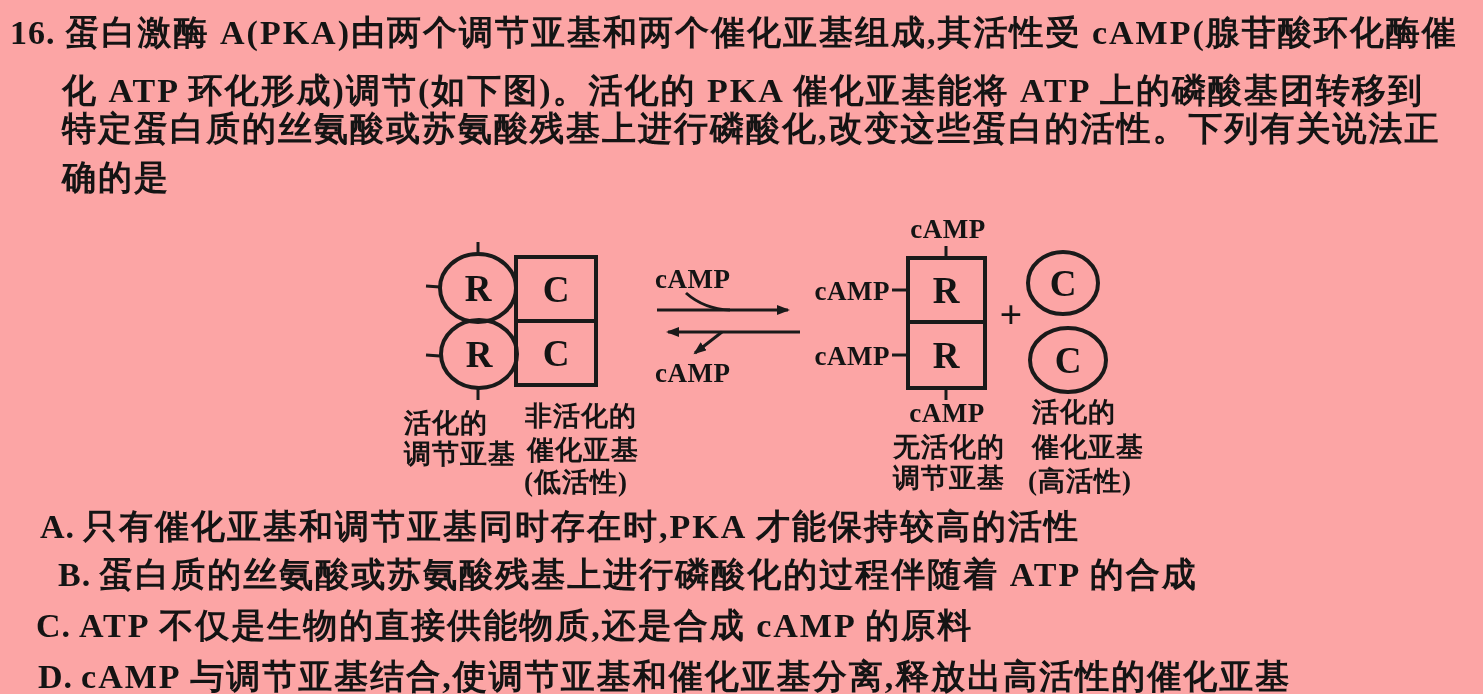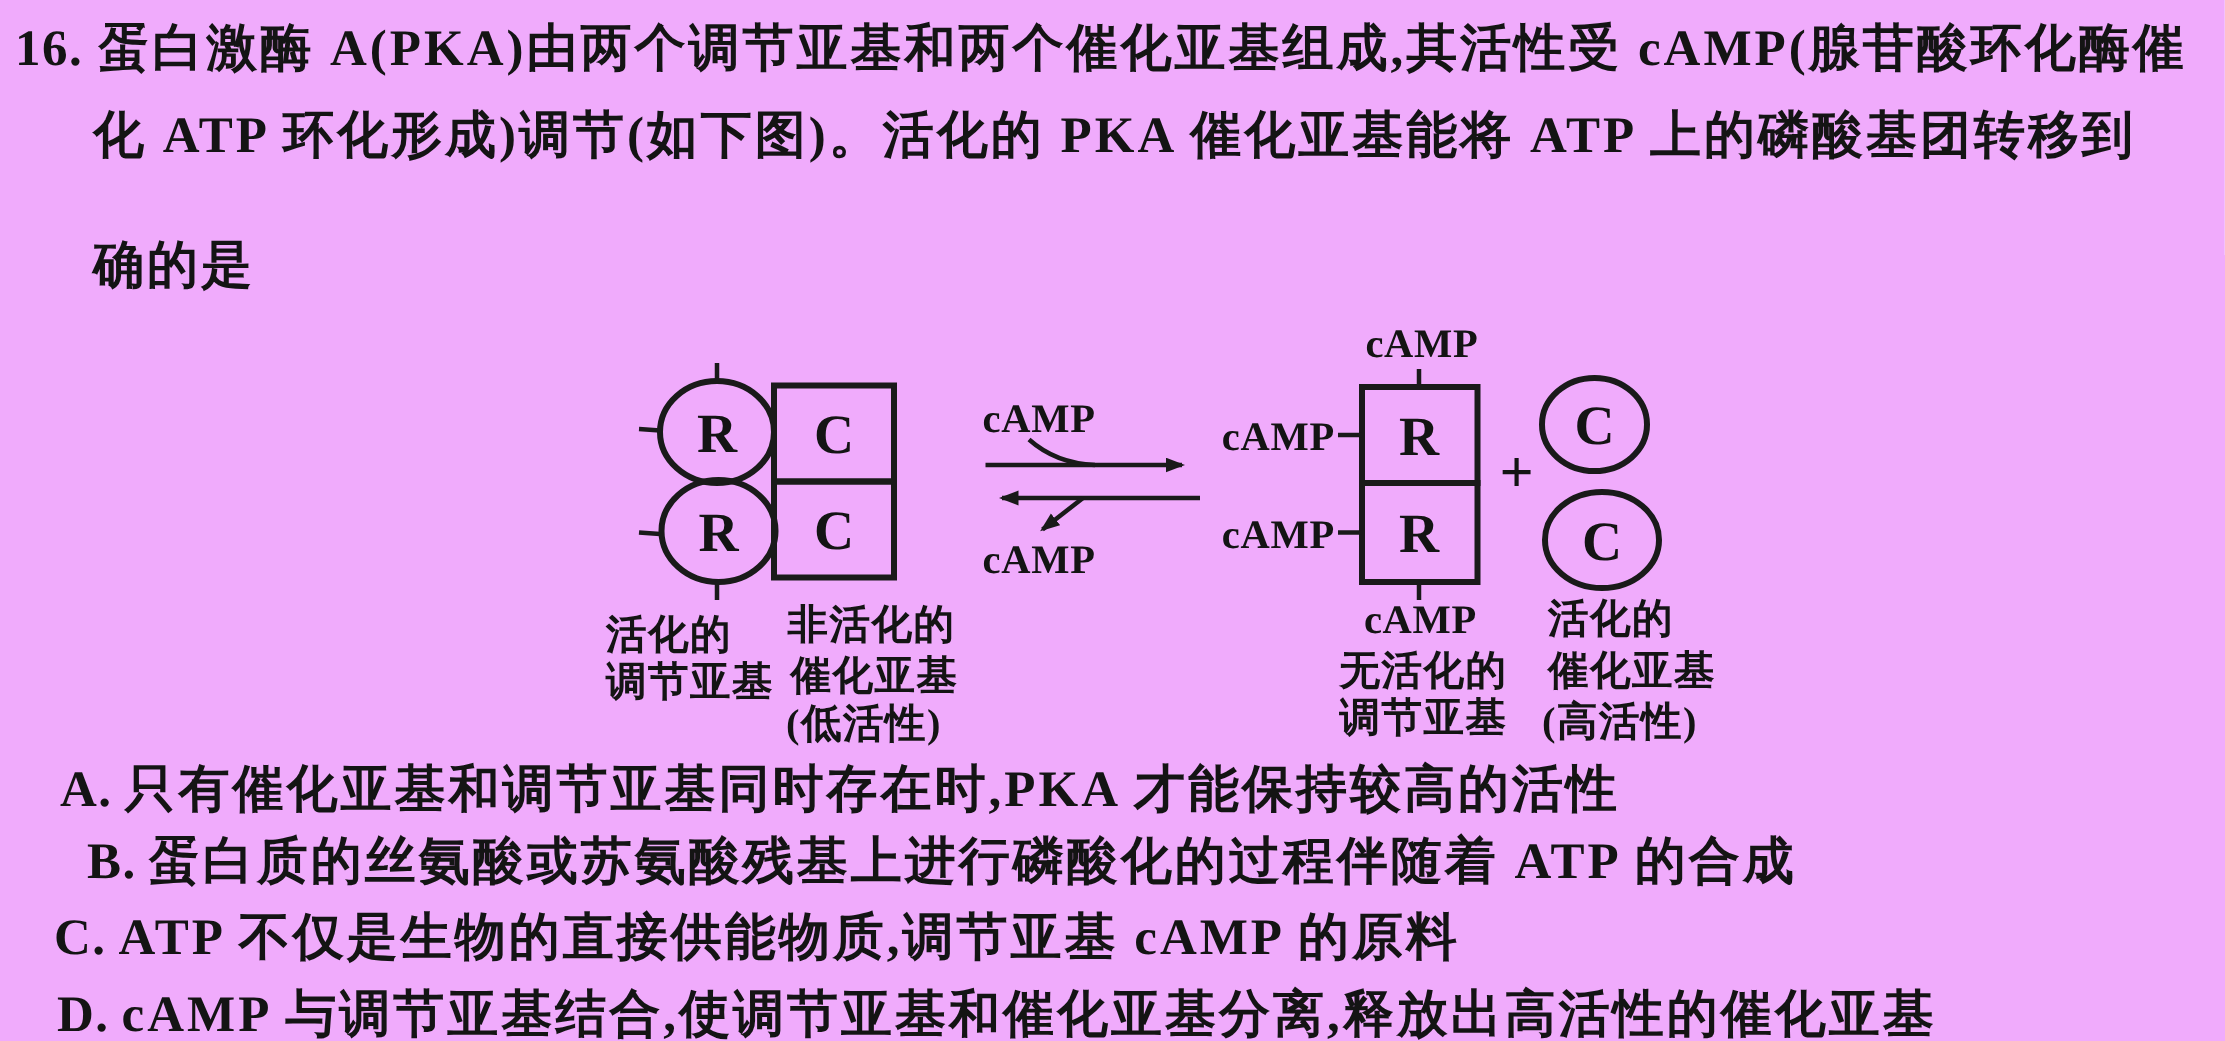--- a/index.html
+++ b/index.html
@@ -1,20 +1,20 @@
 <!DOCTYPE html>
 <html><head>
 <meta charset="utf-8">
 <style>
   html, body { margin: 0; padding: 0; }
   .page {
     position: relative;
     width: 1483px;
     height: 694px;
-    background: #f0abfc;
+    background: #fca5a5;
     overflow: hidden;
     font-family: "Liberation Serif", serif;
     font-weight: 700;
     color: #141414;
   }
   .qline {
     position: absolute;
     font-size: 34px;
     line-height: 40px;
     letter-spacing: 2px;
@@ -38,20 +38,21 @@
 </style>
 </head>
 <body>
 
 <div class="page">
 
   <div class="qline" style="left:10px; top:13px;">
     <span class="qnum">16.</span><span>蛋白激酶 A(PKA)由两个调节亚基和两个催化亚基组成,其活性受 cAMP(腺苷酸环化酶催</span>
   </div>
   <div class="qline" style="left:62px; top:71px;">化 ATP 环化形成)调节(如下图)。活化的 PKA 催化亚基能将 ATP 上的磷酸基团转移到</div>
+  <div class="qline" style="left:62px; top:109px;">特定蛋白质的丝氨酸或苏氨酸残基上进行磷酸化,改变这些蛋白的活性。下列有关说法正</div>
   <div class="qline" style="left:62px; top:158px;">确的是</div>
 
   <svg class="diagram-svg" width="790" height="290" viewBox="0 0 790 290">
     <defs>
       <marker id="ah" markerWidth="14" markerHeight="12" refX="11" refY="5" orient="auto" markerUnits="userSpaceOnUse">
         <path d="M0,0 L13,5 L0,10 z" fill="#1a1a1a"></path>
       </marker>
     </defs>
 
     <g>
@@ -109,19 +110,19 @@
     </g>
   </svg>
 
   <div class="qline" style="left:40px; top:507px;">
     <span class="opt-label">A.</span><span>只有催化亚基和调节亚基同时存在时,PKA 才能保持较高的活性</span>
   </div>
   <div class="qline" style="left:40px; top:555px;margin-left:18px;">
     <span class="opt-label">B.</span><span>蛋白质的丝氨酸或苏氨酸残基上进行磷酸化的过程伴随着 ATP 的合成</span>
   </div>
   <div class="qline" style="left:36px; top:606px;">
-    <span class="opt-label">C.</span><span>ATP 不仅是生物的直接供能物质,调节亚基 cAMP 的原料</span>
+    <span class="opt-label">C.</span><span>ATP 不仅是生物的直接供能物质,还是合成 cAMP 的原料</span>
   </div>
   <div class="qline" style="left:38px; top:657px;">
     <span class="opt-label">D.</span><span>cAMP 与调节亚基结合,使调节亚基和催化亚基分离,释放出高活性的催化亚基</span>
   </div>
 
 </div>
 
 </body></html>

